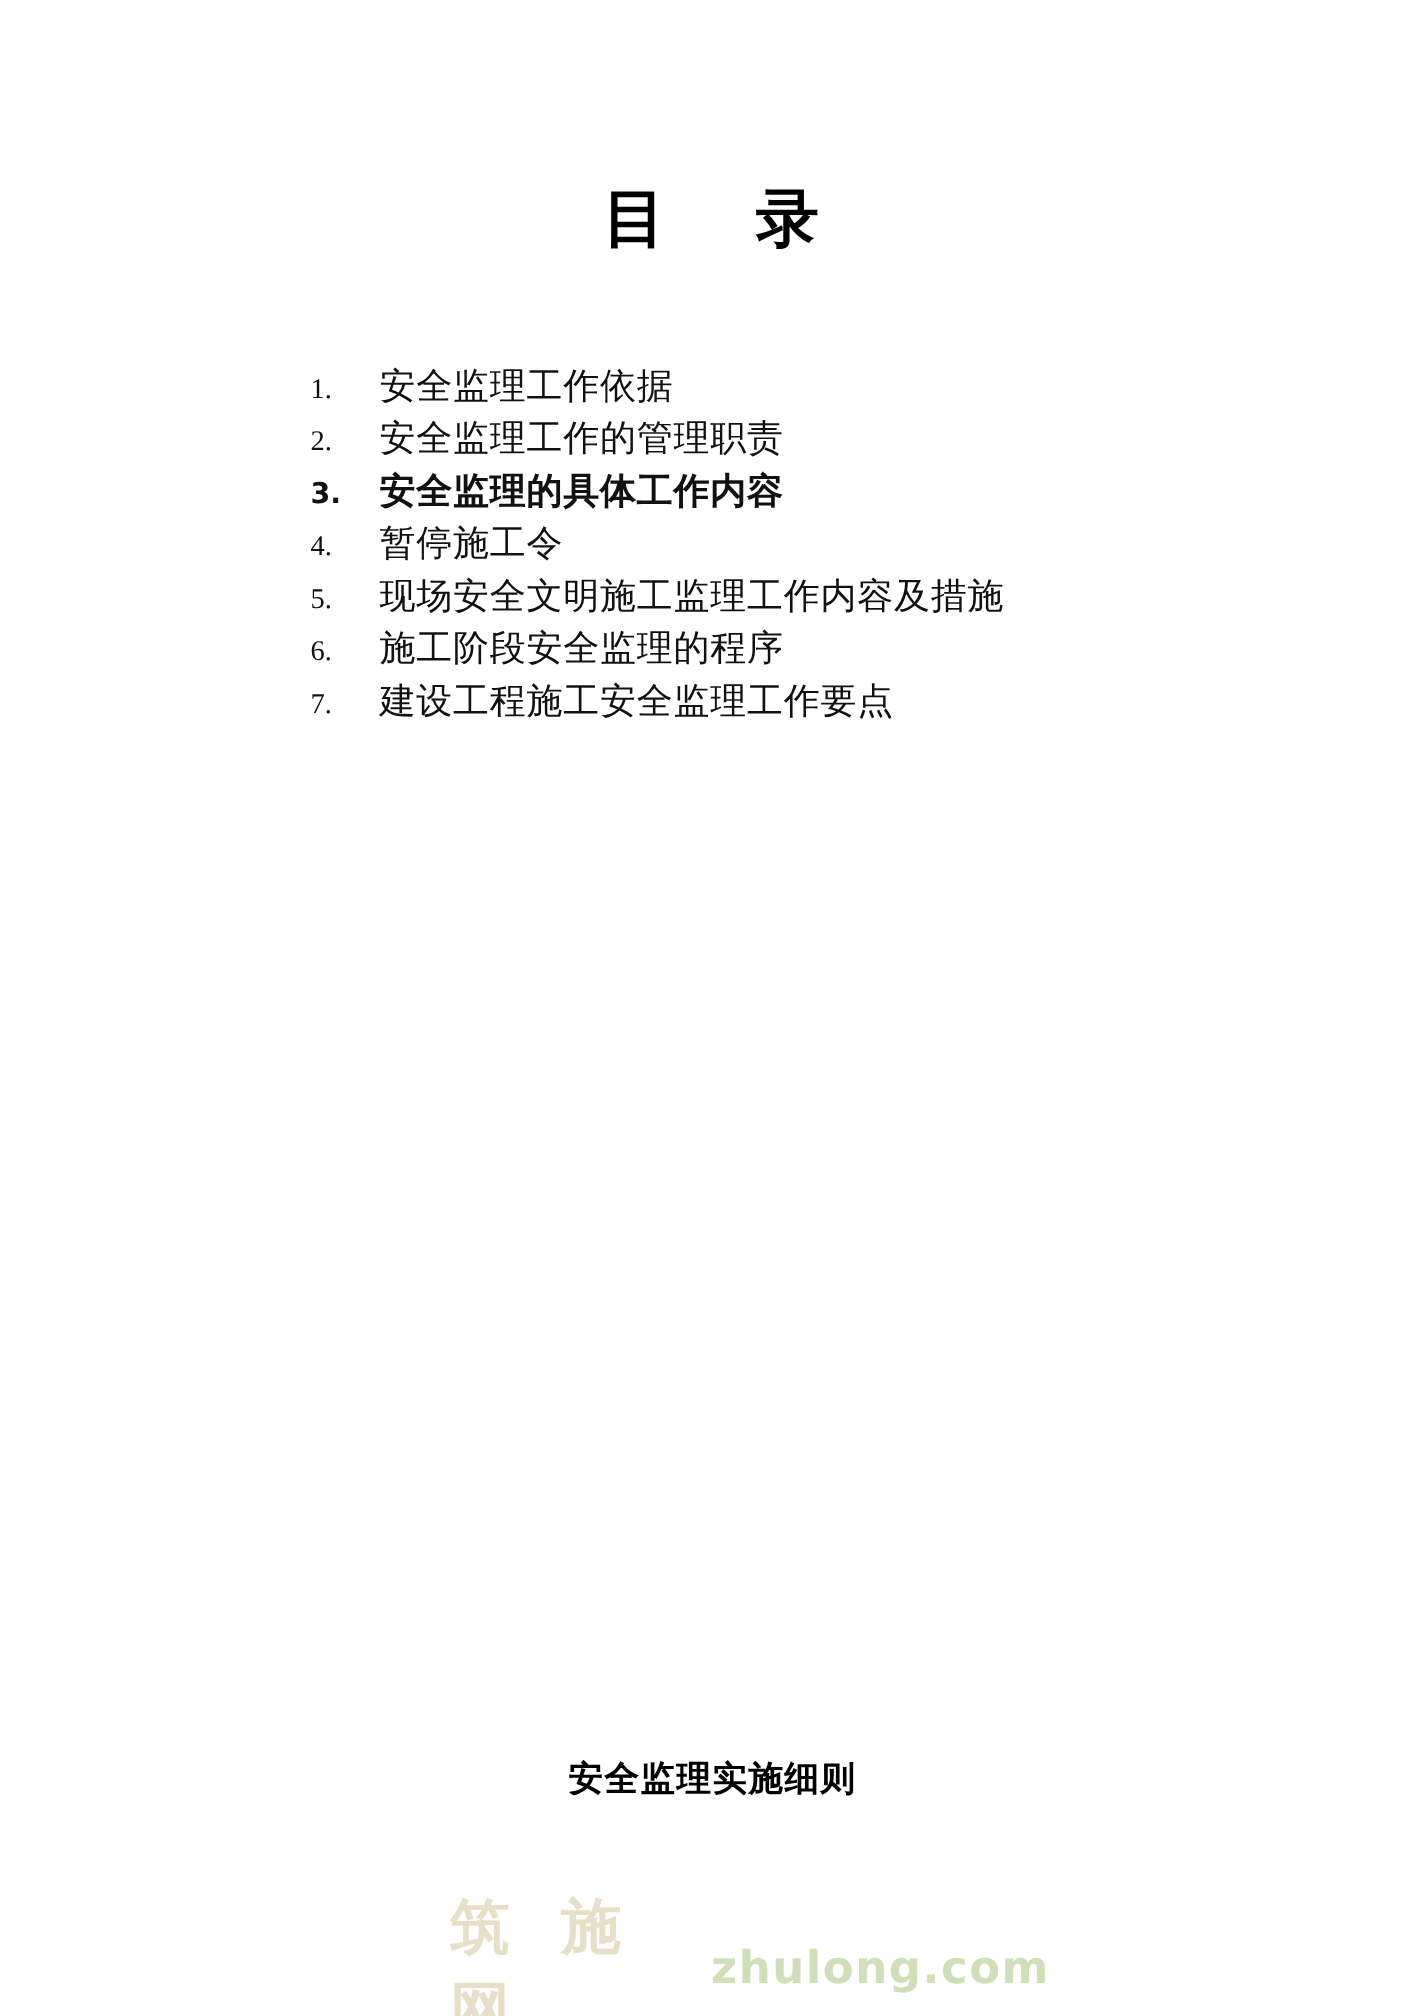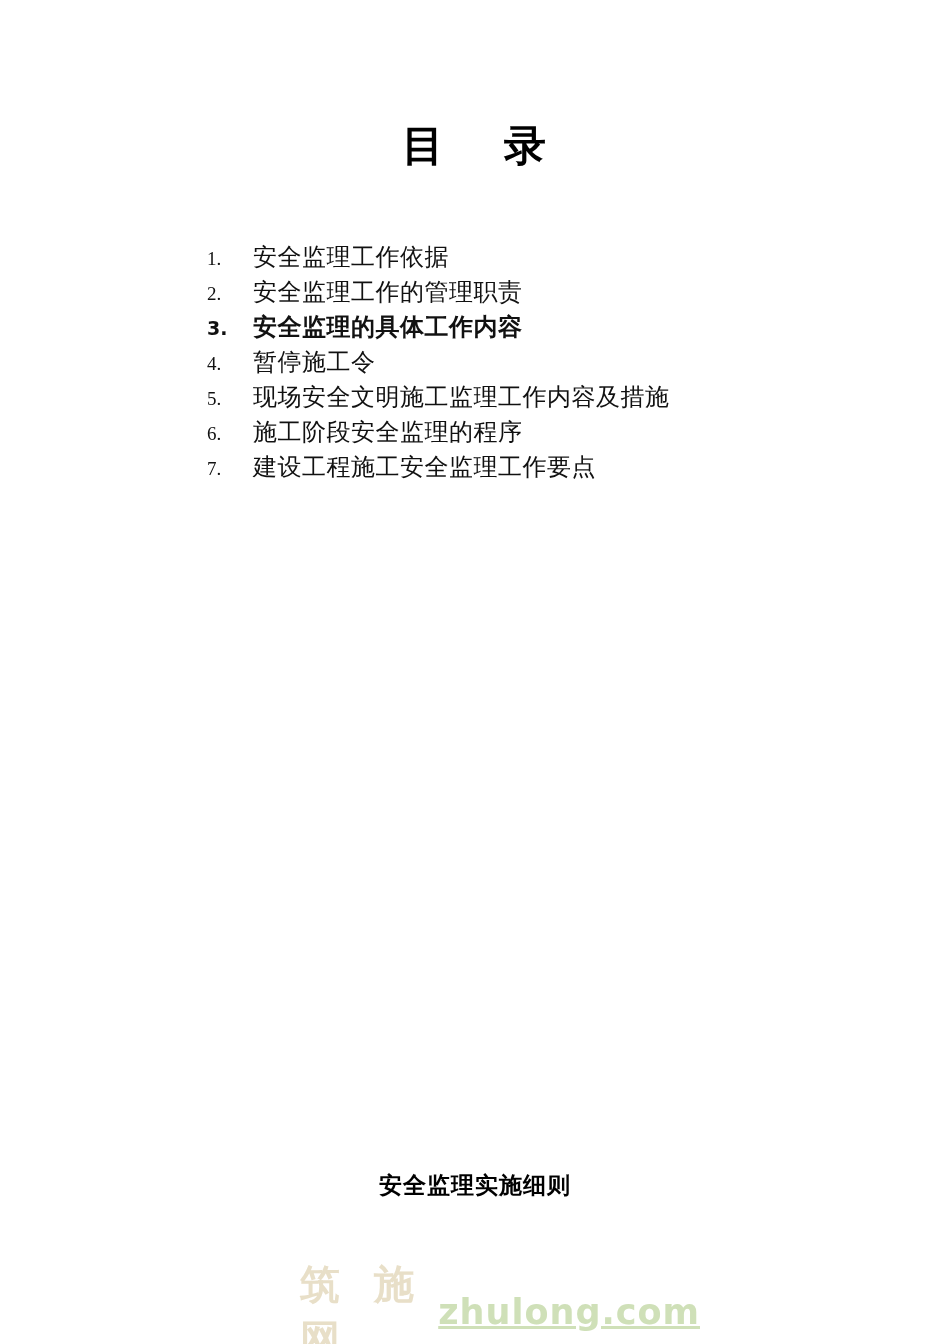--- a/index.html
+++ b/index.html
@@ -98,25 +98,24 @@
   .watermark-cn {
     font-family: "DejaVu Sans", sans-serif;
     font-weight: bold;
     font-size: 40px;
     color: #e8dfc8;
     letter-spacing: 10px;
   }
   .watermark-en {
     font-family: "DejaVu Sans", sans-serif;
     font-weight: bold;
-    font-size: 35px;
+    font-size: 30px;
     color: #cfe0b8;
     letter-spacing: 1px;
     margin-left: 6px;
-    text-decoration: underline;
   }
 </style>
 </head>
 <body>
 
 <div class="page">
 
   <div class="doc-title">
     <span>目</span><span class="sp"></span><span>录</span>
   </div>

